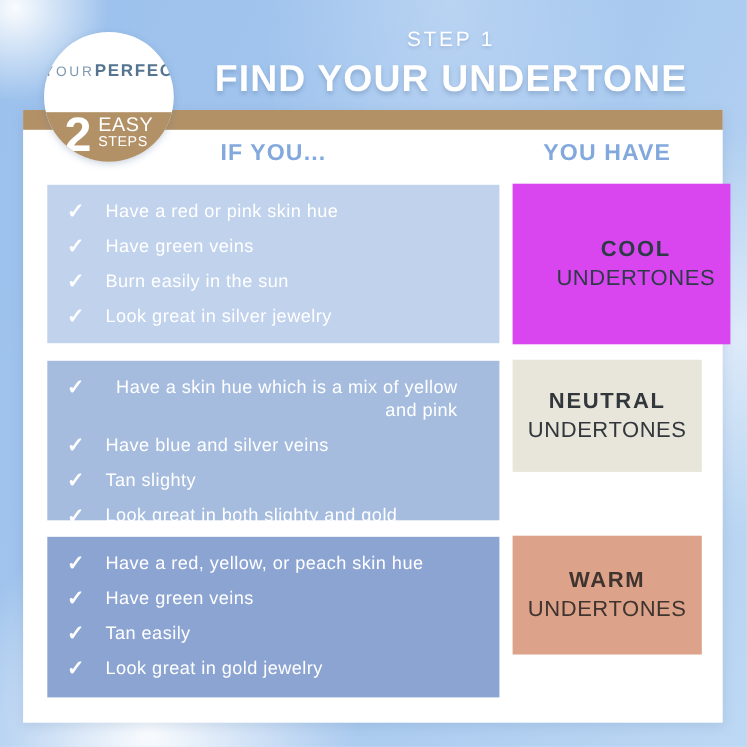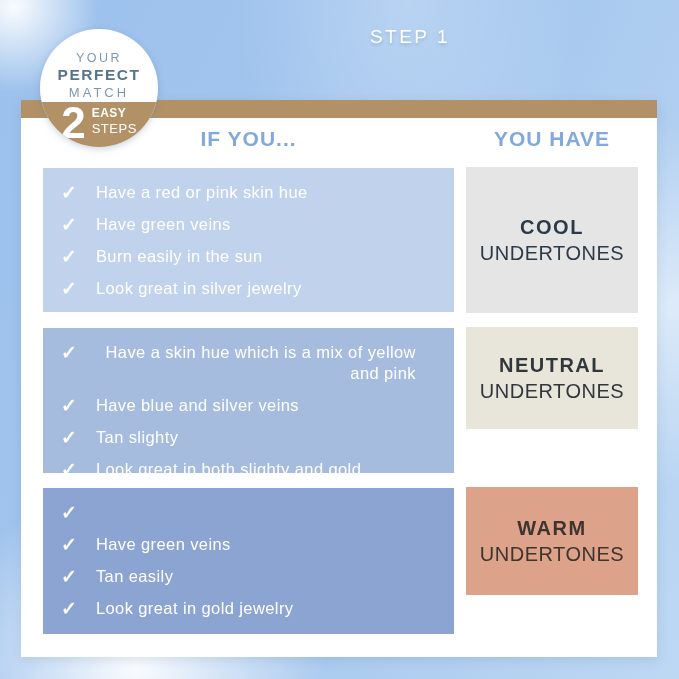--- a/index.html
+++ b/index.html
@@ -16,60 +16,61 @@
   .panel{
     position:absolute;left:21px;top:100px;width:636px;height:557px;
     background:#ffffff;box-shadow:0 3px 10px rgba(90,120,160,.18);
   }
   .tan-bar{position:absolute;left:0;top:0;width:636px;height:18px;background:#b29167;}
   .badge{
     position:absolute;left:40px;top:29px;width:118px;height:118px;border-radius:50%;
     background:#ffffff;overflow:hidden;z-index:5;
     box-shadow:0 2px 7px rgba(90,120,160,.30);
   }
-  .badge-top{height:71px;display:flex;flex-direction:column;align-items:center;justify-content:flex-end;padding-bottom:2px;}
+  .badge-top{height:71px;display:flex;flex-direction:row;align-items:center;justify-content:space-between;padding-bottom:2px;}
   .badge-your{font-size:12.5px;letter-spacing:2.5px;color:#7e98b0;}
   .badge-perfect{font-size:15.5px;font-weight:bold;letter-spacing:1.5px;color:#54748f;margin-top:1px;}
   .badge-match{font-size:13px;letter-spacing:3px;color:#7e98b0;margin-top:1px;}
   .badge-bottom{
     height:47px;background:#b29167;display:flex;align-items:flex-start;justify-content:center;
     gap:6px;padding-top:0;color:#ffffff;
   }
   .badge-num{font-size:44px;font-weight:bold;line-height:42px;}
   .badge-steps{display:flex;flex-direction:column;margin-top:4px;line-height:15px;}
-  .badge-easy{font-size:12px;font-weight:bold;letter-spacing:.5px;}
+  .badge-easy{font-size:18px;font-weight:normal;letter-spacing:.5px;}
   .badge-stepsword{font-size:13px;letter-spacing:.5px;}
   .header-block{position:absolute;left:175px;top:26px;width:470px;text-align:center;color:#ffffff;z-index:2;}
   .step-label{font-size:19px;font-weight:400;letter-spacing:2.5px;text-shadow:0 2px 3px rgba(70,100,140,.25);}
   .title{font-size:34px;font-weight:800;letter-spacing:1px;margin-top:5px;text-shadow:0 2px 4px rgba(70,100,140,.3);}
   .col-header{position:absolute;font-size:21px;font-weight:bold;letter-spacing:1px;color:#83a9dc;text-align:center;top:27px;}
   .col-header.left{left:22px;width:411px;}
   .col-header.right{left:445px;width:172px;}
   .list-box{position:absolute;left:22px;width:411px;padding:14px 0 0 18px;box-sizing:border-box;}
   .result-box{position:absolute;left:445px;width:172px;display:flex;flex-direction:column;align-items:center;justify-content:center;text-align:center;}
   .row1 .list-box{top:68px;height:144px;background:#c0d2ec;}
   .row2 .list-box{top:228px;height:145px;background:#a5bcde;}
   .row3 .list-box{top:388px;height:146px;background:#8ca4d2;}
-  .row1 .result-box{top:67px;height:146px;background:#e5e5e5;}
+  .row1 .result-box{top:67px;height:146px;background:#d946ef;padding-left:26px;}
   .row2 .result-box{top:227px;height:102px;background:#e8e6db;}
   .row3 .result-box{top:387px;height:108px;background:#dca28a;}
   .item{display:flex;align-items:flex-start;gap:19px;margin-bottom:11px;}
   .check{color:#ffffff;font-size:19px;font-weight:bold;line-height:21px;flex:0 0 auto;}
   .item-text{color:#ffffff;font-size:16.5px;letter-spacing:.4px;line-height:21px;max-width:320px;text-align:right;}
   .result-title{font-size:20px;font-weight:bold;letter-spacing:1.5px;line-height:26px;}
   .result-sub{font-size:20px;letter-spacing:.5px;line-height:26px;}
   .row1 .result-title,.row1 .result-sub{color:#2d3a47;}
   .row2 .result-title,.row2 .result-sub{color:#32373c;}
   .row3 .result-title,.row3 .result-sub{color:#3f342e;}
 </style>
 </head>
 <body>
 
 <div class="header-block">
   <div class="step-label">STEP 1</div>
+  <div class="title">FIND YOUR UNDERTONE</div>
 </div>
 
 <div class="panel">
   <div class="tan-bar"></div>
 
   <div class="col-header left">IF YOU...</div>
   <div class="col-header right">YOU HAVE</div>
 
   <div class="row1">
     <div class="list-box">
@@ -118,20 +119,21 @@
     <div class="result-box">
       <div class="result-title">NEUTRAL</div>
       <div class="result-sub">UNDERTONES</div>
     </div>
   </div>
 
   <div class="row3">
     <div class="list-box">
       <div class="item">
         <span class="check">✓</span>
+        <span class="item-text">Have a red, yellow, or peach skin hue</span>
       </div>
       <div class="item">
         <span class="check">✓</span>
         <span class="item-text">Have green veins</span>
       </div>
       <div class="item">
         <span class="check">✓</span>
         <span class="item-text">Tan easily</span>
       </div>
       <div class="item">

